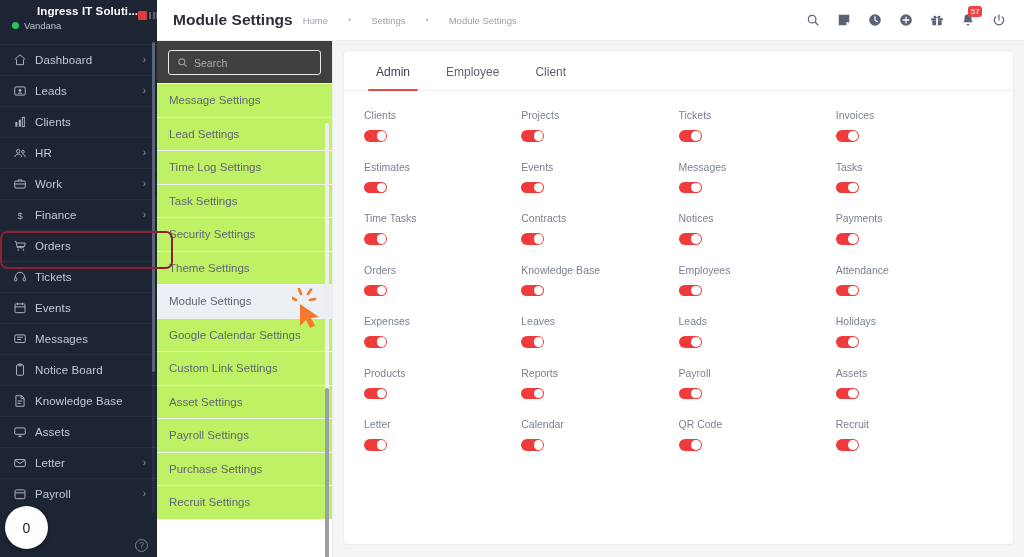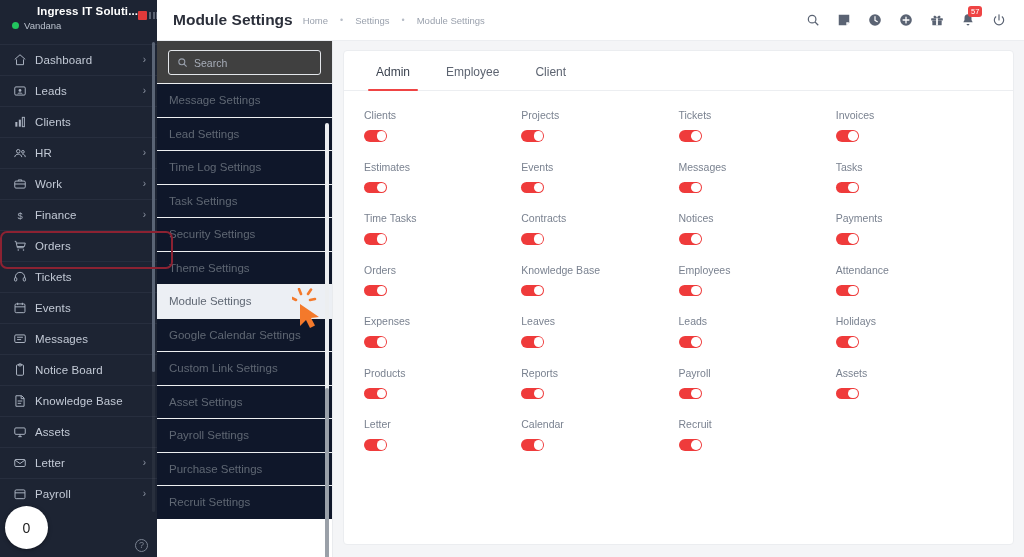--- a/index.html
+++ b/index.html
@@ -64,21 +64,21 @@
     font-size: 9px; line-height: 10px; text-align: center;
   }
 
   
   .main { flex: 1; display: flex; flex-direction: column; background: #f4f5f7; min-width: 0; }
   .topbar {
     height: 41px; background: #ffffff; display: flex; align-items: center;
     padding: 0 18px 0 16px; border-bottom: 1px solid #eceef1;
   }
   .page-title { font-size: 15.5px; font-weight: bold; color: #2b2f3a; }
-  .crumbs { margin-left: 10px; font-size: 9.5px; color: #9aa1ad; display: flex; align-items: center; gap: 12px; justify-content: flex-end; }
+  .crumbs { margin-left: 10px; font-size: 9.5px; color: #9aa1ad; display: flex; align-items: center; gap: 20px; justify-content: flex-end; }
   .crumbs .sep { color: #b7bdc7; font-size: 9px; }
   .crumbs .c { cursor: pointer; }
   .top-icons { margin-left: auto; display: flex; align-items: center; gap: 17px; color: #5a6373; }
   .top-icons .ti { position: relative; display: flex; cursor: pointer; }
   .badge {
     position: absolute; left: 7px; top: -7px;
     background: #ef4444; color: #fff; font-size: 7.5px; font-weight: normal;
     border-radius: 3px; padding: 1px 3px; line-height: 9px;
   }
 
@@ -97,21 +97,21 @@
   }
   .search-box input {
     border: 0; outline: 0; font-size: 10.5px; color: #9aa1ad;
     font-family: "Liberation Sans", sans-serif; background: transparent; width: 100%;
   }
   .search-box input::placeholder { color: #a7adb8; }
   .setlist-scroll { flex: 1; overflow: hidden; position: relative; }
   .set-item {
     height: 33.5px; display: flex; align-items: center; padding-left: 12px;
     font-size: 11.5px; color: #5f6773; border-top: 1px solid #edeff1;
-    cursor: pointer; background: #0f172a;
+    cursor: pointer; background: #bef264;
   }
   .set-item.active { background: #eceff4; }
   .set-track { position: absolute; right: 3px; top: 40px; width: 4px; height: 460px; background: #eceef0; border-radius: 3px; }
   .set-thumb { position: absolute; right: 3px; top: 305px; width: 4px; height: 195px; background: #9aa0a8; border-radius: 3px; }
 
   .hl-box {
     position: absolute; left: 0px; top: 231px; width: 173px; height: 38px;
     border: 2.5px solid #8c2232; border-radius: 7px; pointer-events: none;
   }
   .cursor-mark { position: absolute; left: 292px; top: 288px; pointer-events: none; }
@@ -579,20 +579,26 @@
                   <span class="knob"></span>
                 </span>
               </div>
               <div class="cell">
                 <div class="nm">Calendar</div>
                 <span class="toggle">
                   <span class="knob"></span>
                 </span>
               </div>
               <div class="cell">
+                <div class="nm">QR Code</div>
+                <span class="toggle">
+                  <span class="knob"></span>
+                </span>
+              </div>
+              <div class="cell">
                 <div class="nm">Recruit</div>
                 <span class="toggle">
                   <span class="knob"></span>
                 </span>
               </div>
             </div>
         </div>
       </div>
     </div>
   </div>

